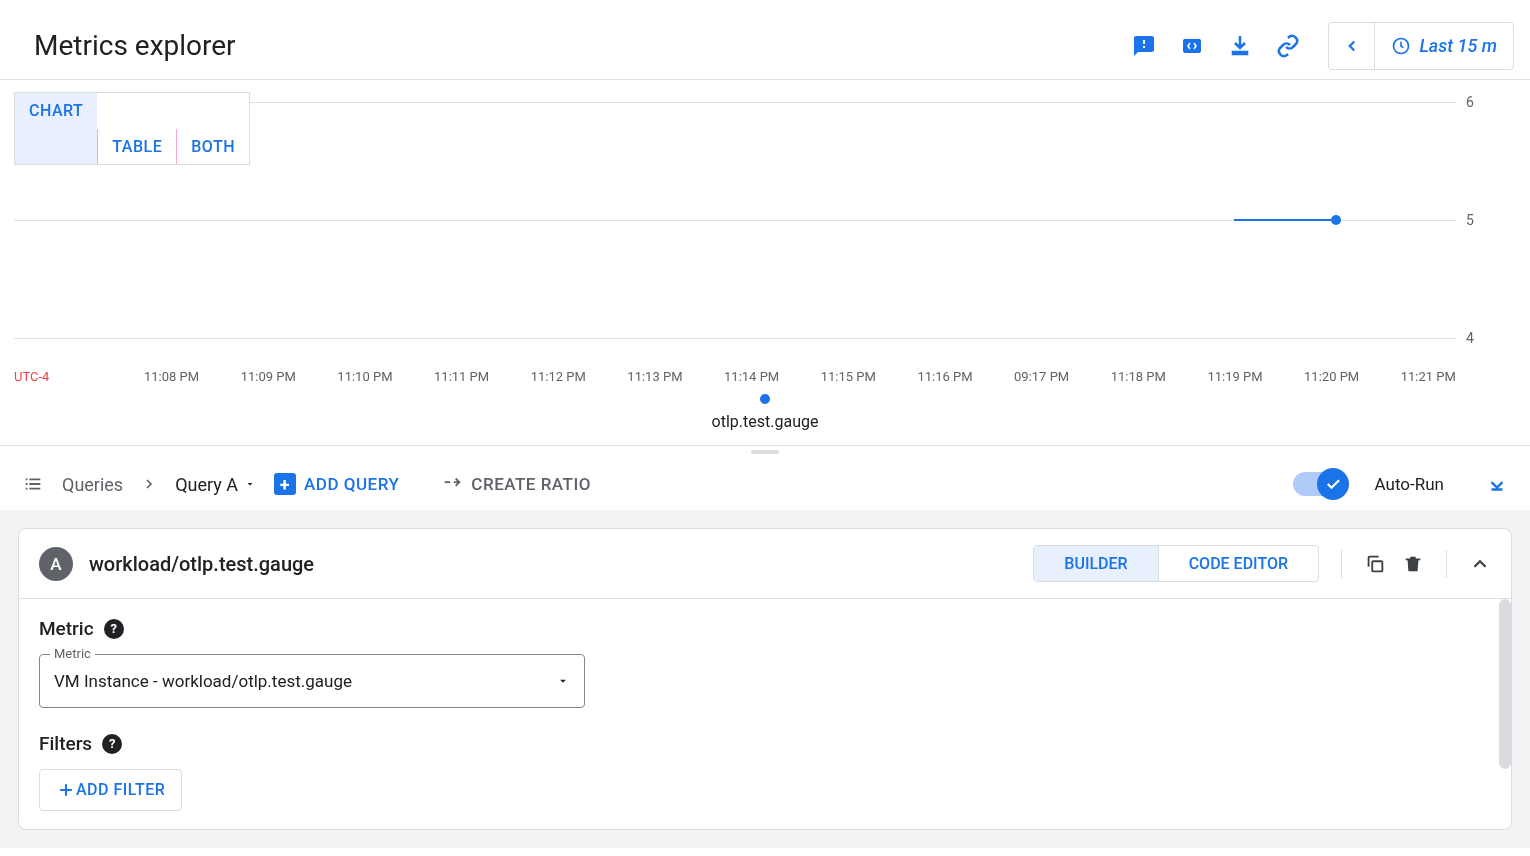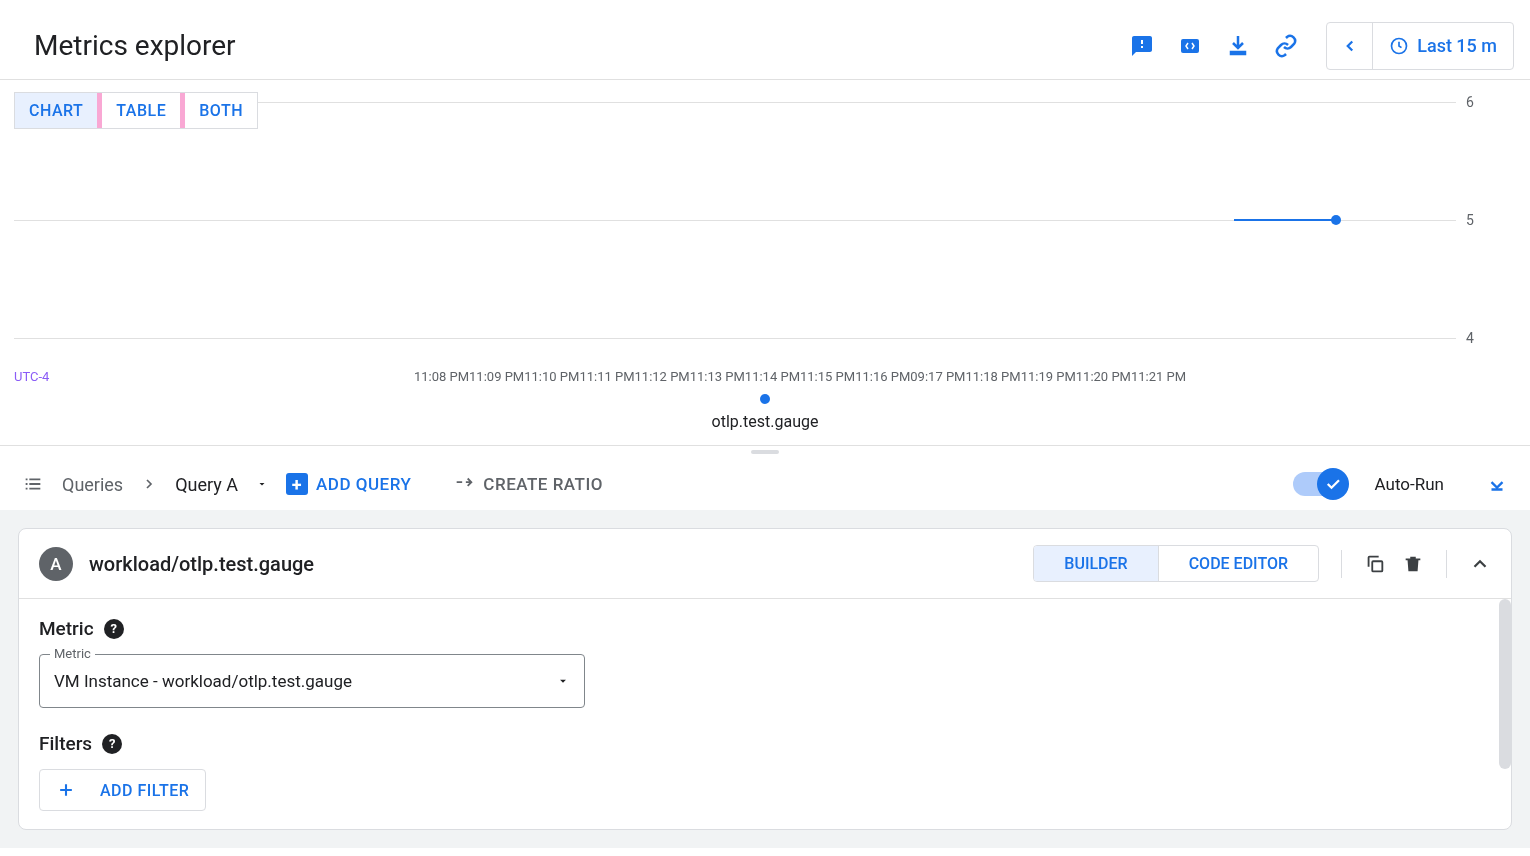--- a/index.html
+++ b/index.html
@@ -6,52 +6,52 @@
 body { font-family: 'Google Sans', Roboto, Arial, sans-serif; font-size: 14px; color: #202124; background: #fff; width: 1530px; height: 856px; overflow: hidden; }
 
 
 .header { display: flex; align-items: center; height: 80px; border-bottom: 1px solid #e0e0e0; padding: 12px 16px 0 34px; }
 .page-title { font-size: 28px; font-weight: 400; color: #202124; }
 .header-spacer { flex: 1; }
 .header-icons { display: flex; align-items: center; gap: 24px; padding-right: 16px; }
 .header-icon { width: 24px; height: 24px; color: #1a73e8; cursor: pointer; display: flex; align-items: center; justify-content: center; }
 .time-controls { display: flex; align-items: center; border: 1px solid #dadce0; border-radius: 4px; height: 48px; margin-left: 12px; }
 .time-prev { width: 46px; height: 100%; display: flex; align-items: center; justify-content: center; border-right: 1px solid #dadce0; color: #1a73e8; cursor: pointer; }
-.time-range { display: flex; align-items: center; gap: 8px; padding: 0 16px; color: #1a73e8; font-size: 18px; font-weight: 500; cursor: pointer; }
+.time-range { display: flex; align-items: center; gap: 8px; padding: 0 16px; color: #1a73e8; font-size: 18px; font-weight: 500; cursor: pointer; font-style: italic; }
 
 
 .view-tabs { position: absolute; top: 92px; left: 14px; display: flex; border: 1px solid #dadce0; border-radius: 0; overflow: hidden; z-index: 5; background: #fff; }
 .view-tab { padding: 8px 14px; font-size: 16px; font-weight: 500; color: #1a73e8; cursor: pointer; letter-spacing: 0.5px; }
 .view-tab.active { background: #e8f0fe; }
-.view-tab + .view-tab { border-left: 5px solid #f9a8d4; }
+.view-tab + .view-tab { border-left: 1px solid #f9a8d4; margin-top: 36px; }
 
 
 .chart-area { position: relative; height: 300px; margin: 12px 14px 0 14px; }
 .chart-plot { position: absolute; top: 0; left: 0; right: 60px; bottom: 28px; }
 .gridline { position: absolute; left: 0; right: 0; height: 1px; background: #e0e0e0; }
 .y-tick { position: absolute; right: -50px; width: 40px; text-align: left; font-size: 14px; color: #5f6368; transform: translateY(-50%); }
 .x-axis { position: absolute; bottom: 8px; left: 0; right: 60px; display: flex; justify-content: space-between; font-size: 13px; color: #5f6368; }
-.x-tz { position: absolute; bottom: 8px; left: 0; font-size: 13px; color: #8b5cf6; }
-.x-ticks { display: flex; justify-content: center; margin-left: 130px; width: calc(100% - 130px); }
+.x-tz { position: absolute; bottom: 8px; left: 0; font-size: 13px; color: #ef4444; }
+.x-ticks { display: flex; justify-content: space-between; margin-left: 130px; width: calc(100% - 130px); }
 .data-line { position: absolute; height: 2px; background: #1a73e8; }
 .data-point { position: absolute; width: 10px; height: 10px; background: #1a73e8; border-radius: 50%; transform: translate(-50%, -50%); }
 
 
 .legend { display: flex; align-items: center; gap: 8px; margin: 2px 14px 0 14px; font-size: 16px; flex-direction: column; }
 .legend-dot { width: 10px; height: 10px; border-radius: 50%; background: #1a73e8; }
 
 .section-divider { height: 1px; background: #e0e0e0; margin-top: 14px; }
 .drag-handle { width: 28px; height: 4px; background: #dadce0; border-radius: 2px; margin: 4px auto; }
 
 
 .query-bar { display: flex; align-items: center; padding: 14px 22px; gap: 18px; }
 .queries-icon { color: #5f6368; }
 .queries-label { font-size: 18px; color: #5f6368; }
 .chevron-sep { color: #5f6368; }
-.query-name { font-size: 18px; color: #202124; display: flex; align-items: center; gap: 18px; cursor: pointer; }
+.query-name { font-size: 18px; color: #202124; display: flex; align-items: center; gap: 6px; cursor: pointer; }
 .add-query { display: flex; align-items: center; gap: 8px; color: #1a73e8; font-size: 17px; font-weight: 500; cursor: pointer; letter-spacing: 0.5px; }
 .add-query-icon { width: 22px; height: 22px; background: #1a73e8; color: #fff; border-radius: 3px; display: flex; align-items: center; justify-content: center; font-size: 18px; font-weight: bold; }
 .create-ratio { display: flex; align-items: center; gap: 8px; color: #5f6368; font-size: 17px; font-weight: 500; cursor: pointer; letter-spacing: 0.5px; margin-left: 24px; }
 .query-bar-spacer { flex: 1; }
 .toggle { position: relative; width: 52px; height: 24px; background: #aecbfa; border-radius: 12px; cursor: pointer; }
 .toggle-knob { position: absolute; right: -4px; top: -4px; width: 32px; height: 32px; background: #1a73e8; border-radius: 50%; display: flex; align-items: center; justify-content: center; color: #fff; }
 .autorun-label { font-size: 17px; color: #202124; margin-left: 12px; }
 .collapse-all { color: #1a73e8; cursor: pointer; margin-left: 24px; }
 
 
@@ -66,21 +66,21 @@
 .mode-btn + .mode-btn { border-left: 1px solid #dadce0; }
 .qh-divider { width: 1px; height: 28px; background: #dadce0; margin: 0 6px; }
 .qh-icon { color: #3c4043; cursor: pointer; }
 
 .query-body { padding: 18px 20px; position: relative; }
 .scrollbar-thumb { position: absolute; right: 0; top: 0; width: 12px; height: 170px; background: #dadce0; border-radius: 6px; }
 .section-label { display: flex; align-items: center; gap: 10px; font-size: 19px; font-weight: 500; margin-bottom: 14px; }
 .help-icon { width: 20px; height: 20px; border-radius: 50%; background: #202124; color: #fff; display: flex; align-items: center; justify-content: center; font-size: 13px; font-weight: bold; }
 .metric-select { position: relative; width: 546px; border: 1px solid #80868b; border-radius: 4px; padding: 16px 14px; font-size: 17px; cursor: pointer; display: flex; align-items: center; justify-content: space-between; margin-bottom: 24px; }
 .metric-float-label { position: absolute; top: -9px; left: 10px; background: #fff; padding: 0 4px; font-size: 13px; color: #5f6368; }
-.add-filter-btn { display: inline-flex; align-items: center; gap: 24px; border: 1px solid #dadce0; border-radius: 4px; padding: 10px 16px; color: #1a73e8; font-size: 16px; font-weight: 500; cursor: pointer; letter-spacing: 0.5px; }
+.add-filter-btn { display: inline-flex; gap: 0; border: 1px solid #dadce0; border-radius: 4px; padding: 10px 16px; color: #1a73e8; font-size: 16px; font-weight: 500; cursor: pointer; letter-spacing: 0.5px; }
 
 svg { display: block; }
 </style>
 </head>
 <body>
 
 <div class="header">
   <div class="page-title">Metrics explorer</div>
   <div class="header-spacer"></div>
   <div class="header-icons">

